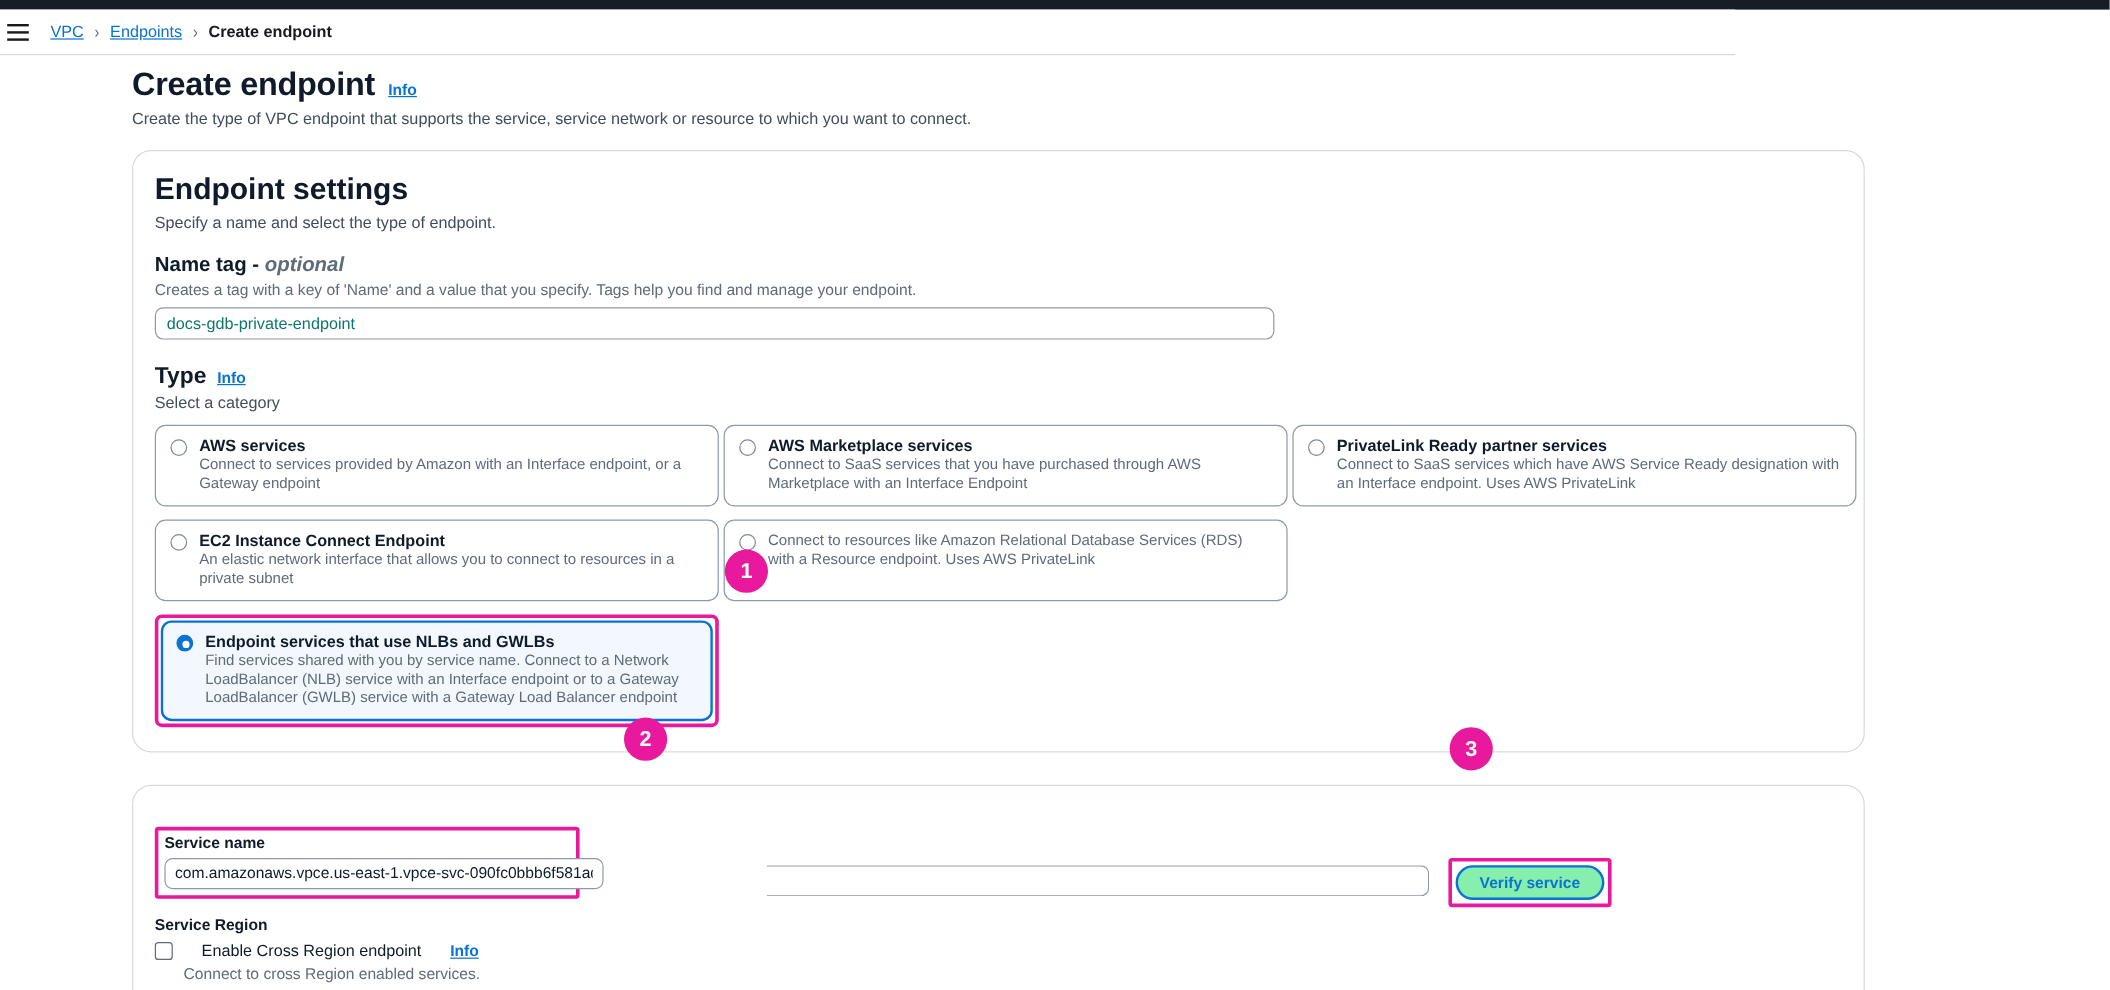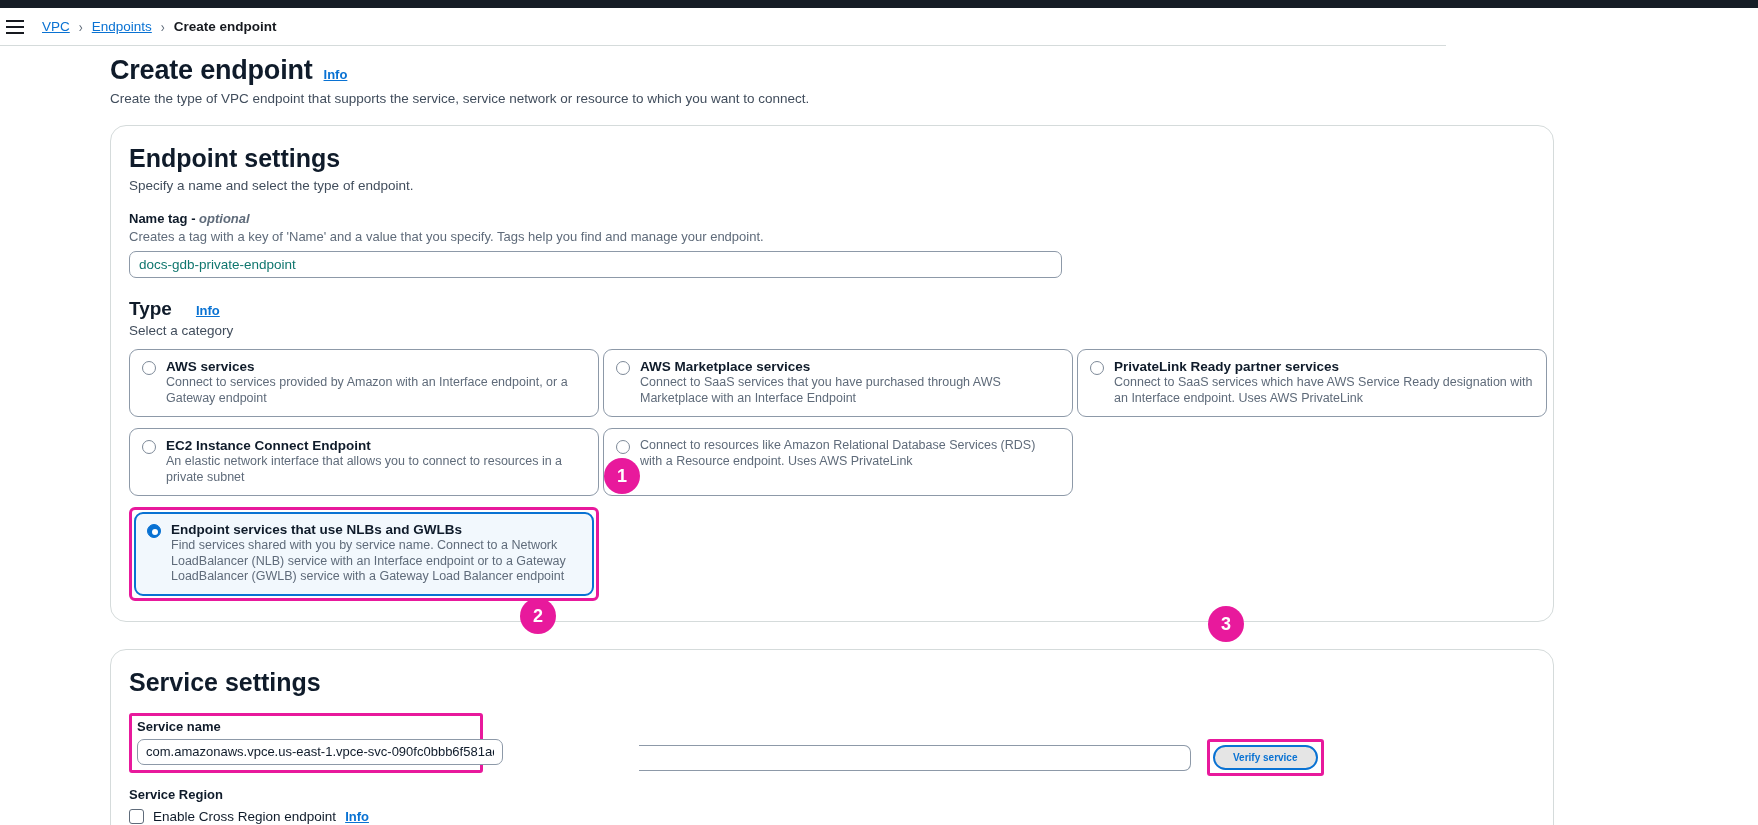--- a/index.html
+++ b/index.html
@@ -60,38 +60,38 @@
     margin: 19px 0 0 110px;
     width: 1444px;
     background: #ffffff;
     border: 1px solid #d5dbdb;
     border-radius: 16px;
     padding: 18px 18px 20px 18px;
   }
   .sect-title { font-size: 25px; font-weight: 700; color: #0f1b2a; }
   .sect-sub { font-size: 13.5px; color: #414d5c; margin-top: 5px; }
 
-  .field-label { font-size: 13px; font-weight: 700; color: #0f1b2a; margin-top: 18px; }
+  .field-label { font-size: 17px; font-weight: 700; color: #0f1b2a; margin-top: 18px; }
   .field-label .opt { font-weight: 700; font-style: italic; color: #5f6b7a; }
   .field-desc { font-size: 13px; color: #5f6b7a; margin-top: 3px; }
 
   .text-input {
     margin-top: 7px;
     width: 933px; height: 27px;
     border: 1px solid #8d99a8;
     border-radius: 7px;
     background: #fff;
     font-family: "Liberation Sans", sans-serif;
     font-size: 13.5px;
     color: #0f766e;
     padding: 0 9px;
     outline: none;
   }
 
-  .type-heading-row { display: flex; align-items: baseline; gap: 24px; margin-top: 20px; }
+  .type-heading-row { display: flex; align-items: baseline; gap: 9px; margin-top: 20px; }
   .type-heading { font-size: 19px; font-weight: 700; color: #0f1b2a; }
   .type-sub { font-size: 13.5px; color: #414d5c; margin-top: 3px; }
 
   
   .tile-grid {
     margin-top: 11px;
     display: grid;
     grid-template-columns: 470px 470px 470px;
     gap: 11px 4px;
   }
@@ -173,31 +173,31 @@
   }
 
   .verify-hl {
     border: 3px solid #e8199c;
     border-radius: 3px;
     padding: 3px;
   }
   .verify-btn {
     border: 2px solid #0972d3;
     border-radius: 19px;
-    background: #e5e5e5;
+    background: #86efac;
     color: #0972d3;
     font-family: "Liberation Sans", sans-serif;
-    font-size: 10px;
+    font-size: 13px;
     font-weight: 700;
     padding: 5px 18px;
     cursor: pointer;
   }
 
   .region-label { font-size: 13px; font-weight: 700; color: #0f1b2a; margin-top: 14px; }
-  .check-row { display: flex; align-items: flex-start; gap: 9px; margin-top: 7px; }
+  .check-row { display: flex; align-items: flex-start; gap: 24px; margin-top: 7px; }
   .checkbox {
     width: 15px; height: 15px;
     border: 1.5px solid #5f6b7a;
     border-radius: 3px;
     background: #fff;
   }
   .check-label { font-size: 13.5px; color: #0f1b2a; }
   .region-desc { font-size: 13px; color: #5f6b7a; margin: 4px 0 0 24px; }
 
   
@@ -312,21 +312,20 @@
             <div class="tile-title">Endpoint services that use NLBs and GWLBs</div>
             <div class="tile-desc">Find services shared with you by service name. Connect to a Network LoadBalancer (NLB) service with an Interface endpoint or to a Gateway LoadBalancer (GWLB) service with a Gateway Load Balancer endpoint</div>
           </div>
         </div>
       </div>
 
     </div>
   </div>
 
   <div class="container-card" style="margin-top:27px; padding-bottom:26px;">
-    <div class="sect-title">Service settings</div>
 
     <div class="svc-row" style="position:relative;">
       <div class="svc-name-hl">
         <div class="svc-label">Service name</div>
         <input class="svc-input" type="text" value="com.amazonaws.vpce.us-east-1.vpce-svc-090fc0bbb6f581adb" style="">
       </div>
       <div class="svc-input-tail" style="top:32px;"></div>
 
       <div class="verify-hl" style="position:absolute; left:1078px; top:26px;">
         <button class="verify-btn">Verify service</button>

